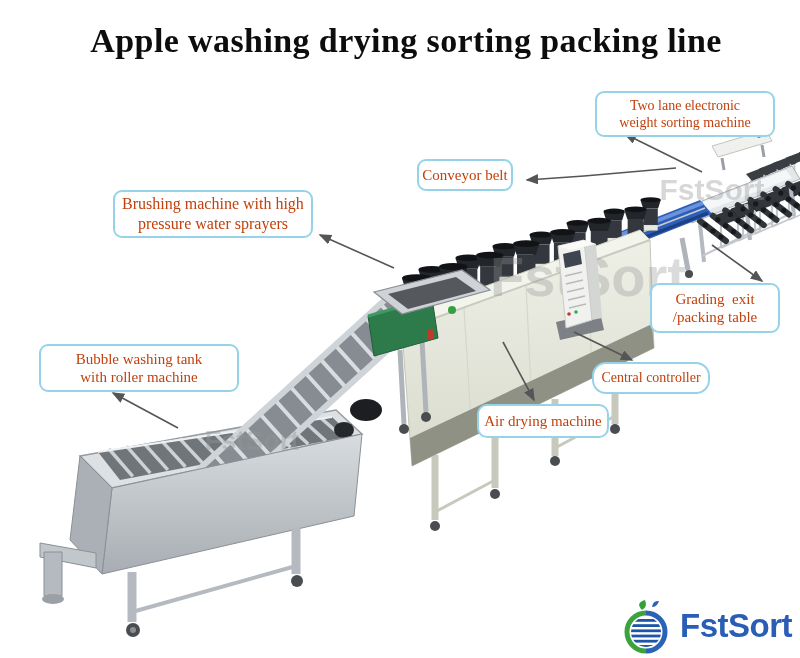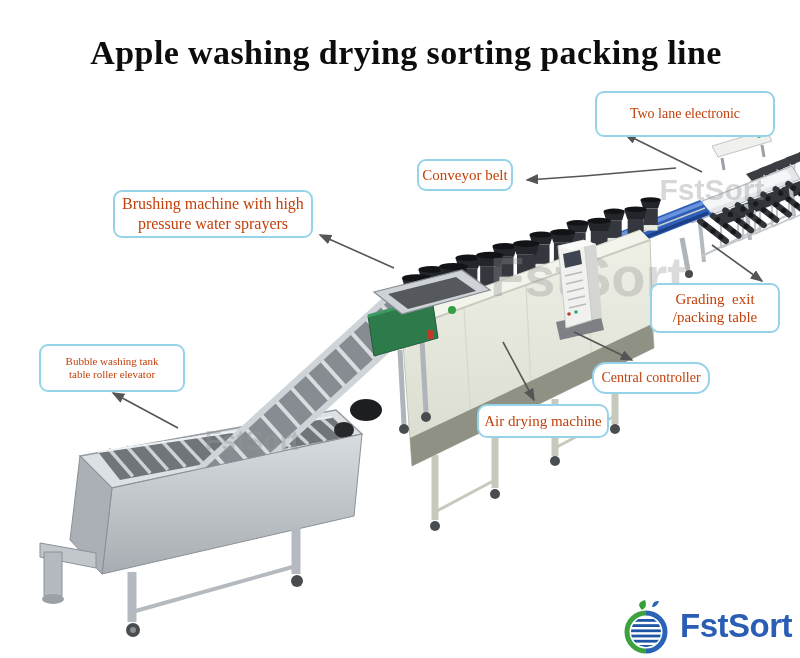--- a/index.html
+++ b/index.html
@@ -1,29 +1,29 @@
 <!DOCTYPE html>
 <html><head>
 <meta charset="utf-8">
 <style>
   html,body{margin:0;padding:0;background:#ffffff;}
   .stage{position:relative;width:800px;height:658px;background:#fff;overflow:hidden;
          font-family:"Liberation Serif",serif;}
   .title{position:absolute;top:22px;left:12px;right:0;text-align:center;
-         font-size:34px;font-weight:600;color:#0d0d0d;letter-spacing:.4px;margin-top:12px;}
+         font-size:34px;font-weight:600;color:#0d0d0d;letter-spacing:.4px;}
   svg.scene{position:absolute;left:0;top:0;width:800px;height:658px;}
   .callout{position:absolute;background:#fff;border:2px solid #97d3e8;border-radius:9px;
            display:flex;flex-direction:column;align-items:center;justify-content:center;
            color:#c2410c;text-align:center;line-height:1.22;box-sizing:border-box;z-index:5;}
   .callout span{display:block;white-space:pre;}
   .c-twolane {left:595px;top:91px; width:180px;height:46px;font-size:14px;}
   .c-conveyor{left:417px;top:159px;width:96px;height:32px;font-size:15px;}
   .c-brushing{left:113px;top:190px;width:200px;height:48px;font-size:16px;}
   .c-grading {left:650px;top:283px;width:130px;height:50px;font-size:15px;text-align:center;}
-  .c-bubble  {left:39px; top:344px;width:146px;height:48px;font-size:11px;}
+  .c-bubble  {left:39px; top:344px;width:200px;height:48px;font-size:15px;}
   .c-central {left:592px;top:362px;width:118px;height:32px;font-size:14px;border-radius:14px;}
   .c-airdry  {left:477px;top:404px;width:132px;height:34px;font-size:15px;border-radius:10px;}
   .logo{position:absolute;left:622px;top:598px;width:176px;height:56px;display:flex;
         align-items:center;gap:6px;z-index:6;}
   .logo-text{font-family:"Liberation Sans",sans-serif;font-weight:bold;font-size:33px;
              color:#2a5db4;letter-spacing:-0.5px;}
 </style>
 </head>
 <body>
 
@@ -362,35 +362,36 @@
       <path d="M178,428 L113,393" marker-end="url(#ah)"></path>
       <path d="M574,332 L632,360" marker-end="url(#ah)"></path>
       <path d="M503,342 L534,400" marker-end="url(#ah)"></path>
     </g>
   </svg>
 
   <div class="title">Apple washing drying sorting packing line</div>
 
   <div class="callout c-twolane">
     <span>Two lane electronic</span>
+    <span>weight sorting machine</span>
   </div>
   <div class="callout c-conveyor">
     <span>Conveyor belt</span>
   </div>
   <div class="callout c-brushing">
     <span>Brushing machine with high</span>
     <span>pressure water sprayers</span>
   </div>
   <div class="callout c-grading">
     <span>Grading  exit</span>
     <span>/packing table</span>
   </div>
   <div class="callout c-bubble">
     <span>Bubble washing tank</span>
-    <span>table roller elevator</span>
+    <span>with roller machine</span>
   </div>
   <div class="callout c-central">
     <span>Central controller</span>
   </div>
   <div class="callout c-airdry">
     <span>Air drying machine</span>
   </div>
 
   <div class="logo">
     <svg width="52" height="56" viewBox="0 0 52 56">

